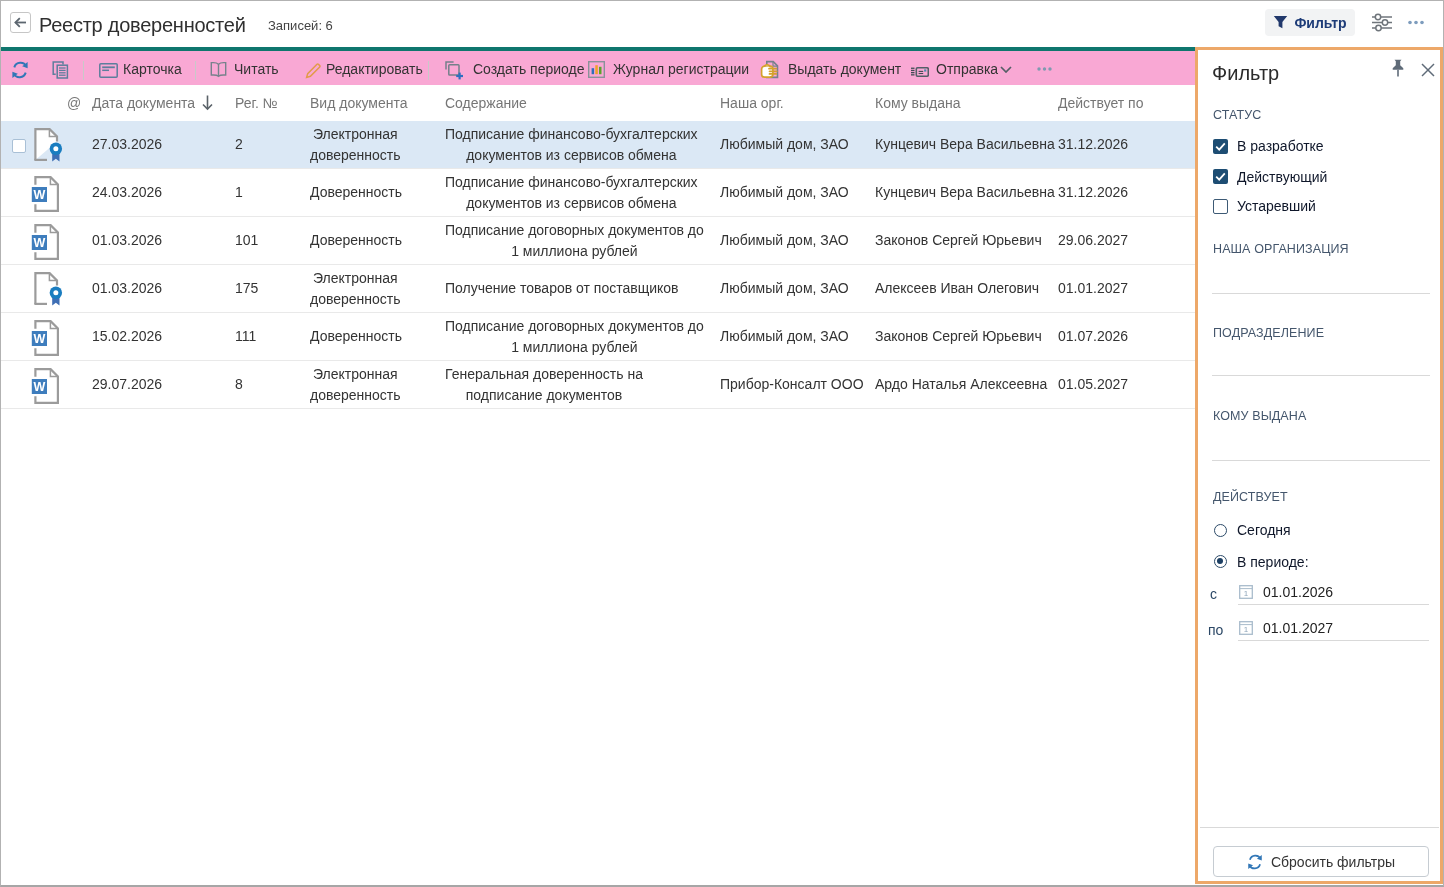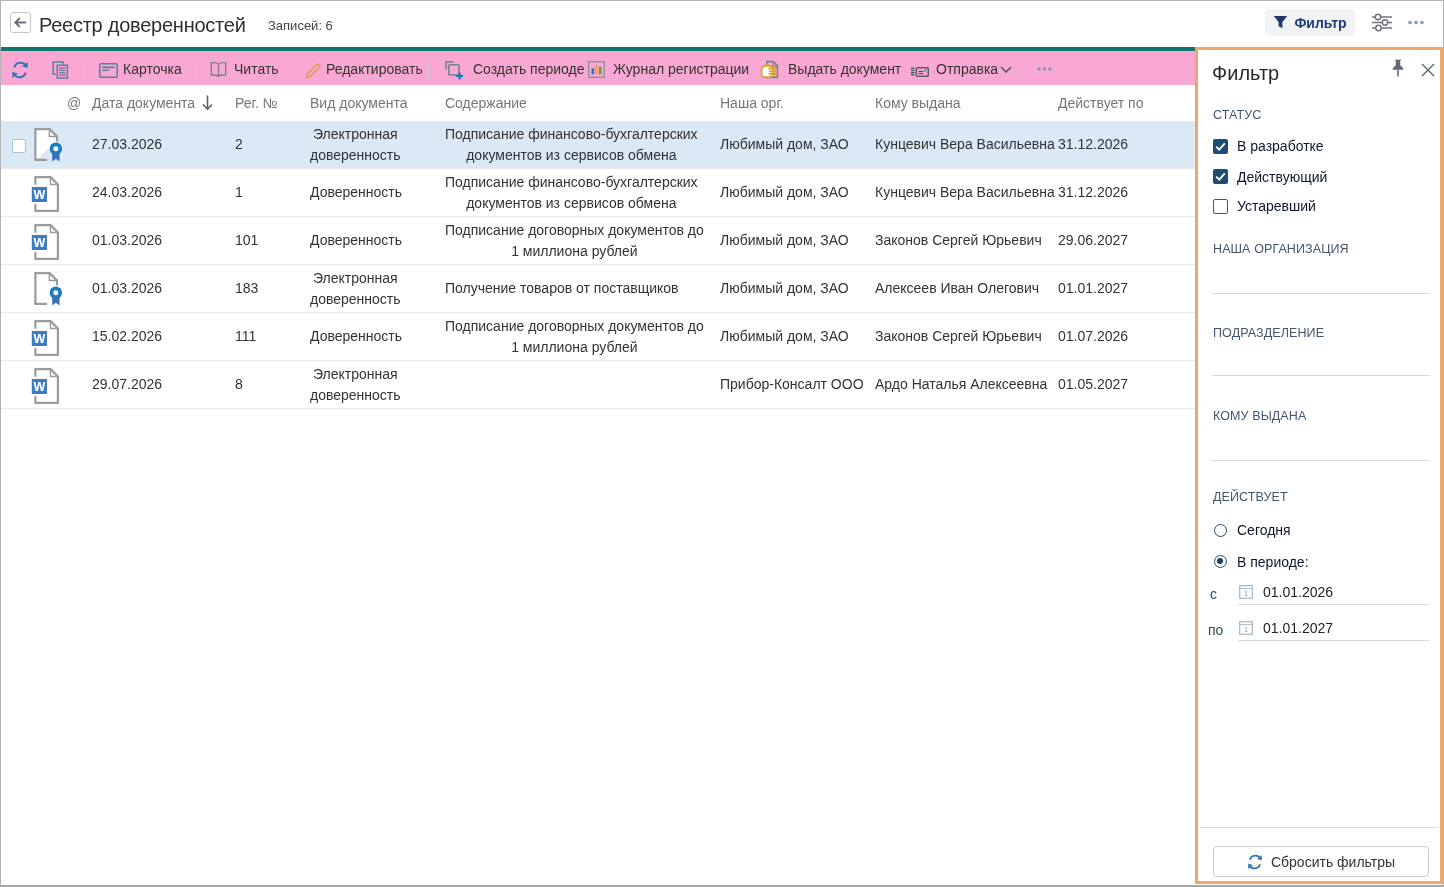--- a/index.html
+++ b/index.html
@@ -279,21 +279,21 @@
   <div class="row" style="top:265px">
     <svg class="docicon" width="32" height="36" viewBox="0 0 32 36">
       <path d="M4.4 31.9 V1.1 H18.6 L26 8.5 V13.5" fill="#fff" stroke="#9b9b9b" stroke-width="2.2"></path>
       <path d="M18.4 1.6 V8.4 H25.5" fill="none" stroke="#9b9b9b" stroke-width="1.5"></path>
       <path d="M3.4 31.9 H16" stroke="#9b9b9b" stroke-width="2.2"></path>
       <path d="M21.2 24 H28.5 V33.6 L24.85 30.8 L21.2 33.6 Z" fill="#3e6eb4"></path>
       <circle cx="24.85" cy="20.75" r="6.2" fill="#1a7dc0"></circle>
       <circle cx="24.85" cy="20.75" r="2.5" fill="#fff"></circle>
     </svg>
     <div class="c c1" style="left:92px">01.03.2026</div>
-    <div class="c c1" style="left:235px">183</div>
+    <div class="c c1" style="left:235px">175</div>
     <div class="c c2" style="left:310px">Электронная<br>доверенность</div>
     <div class="c c1" style="left:445px">Получение товаров от поставщиков</div>
     <div class="c c1" style="left:720px">Любимый дом, ЗАО</div>
     <div class="c c1" style="left:875px">Алексеев Иван Олегович</div>
     <div class="c c1" style="left:1058px">01.01.2027</div>
   </div>
 
   <div class="row" style="top:313px">
     <svg class="docicon" width="32" height="36" viewBox="0 0 32 36">
       <path d="M4.4 8.8 V1.1 H19.6 L26.9 8.4 V34.8 H4.4 V28.2" fill="#fff" stroke="#9b9b9b" stroke-width="2.2"></path>
@@ -315,20 +315,21 @@
     <svg class="docicon" width="32" height="36" viewBox="0 0 32 36">
       <path d="M4.4 8.8 V1.1 H19.6 L26.9 8.4 V34.8 H4.4 V28.2" fill="#fff" stroke="#9b9b9b" stroke-width="2.2"></path>
       <path d="M19.4 1.6 V8.4 H26.4" fill="none" stroke="#9b9b9b" stroke-width="1.5"></path>
       <rect x="0" y="10.3" width="17" height="16.4" fill="#fff"></rect>
       <rect x="0.8" y="11" width="15.2" height="15" fill="#3e7dbd"></rect>
       <text x="8.4" y="22.6" font-size="12.5" font-weight="bold" fill="#fff" text-anchor="middle" font-family="Liberation Sans">W</text>
     </svg>
     <div class="c c1" style="left:92px">29.07.2026</div>
     <div class="c c1" style="left:235px">8</div>
     <div class="c c2" style="left:310px">Электронная<br>доверенность</div>
+    <div class="c c2" style="left:445px">Генеральная доверенность на<br>подписание документов</div>
     <div class="c c1" style="left:720px">Прибор-Консалт ООО</div>
     <div class="c c1" style="left:875px">Ардо Наталья Алексеевна</div>
     <div class="c c1" style="left:1058px">01.05.2027</div>
   </div>
 
   <div id="panel">
     <div class="abs" style="left:17px;top:15px;font-size:20px;color:#2b2b2b;">Фильтр</div>
     <svg class="abs" style="left:196px;top:12px" width="14" height="19" viewBox="0 0 14 19">
       <path d="M3.5 0.8 H10.5 L9.2 2.2 V6.2 L12.3 9.2 V10.8 H1.7 V9.2 L4.8 6.2 V2.2 Z" fill="#5f6b78"></path>
       <line x1="7" y1="10.8" x2="7" y2="17.5" stroke="#5f6b78" stroke-width="1.6"></line>

